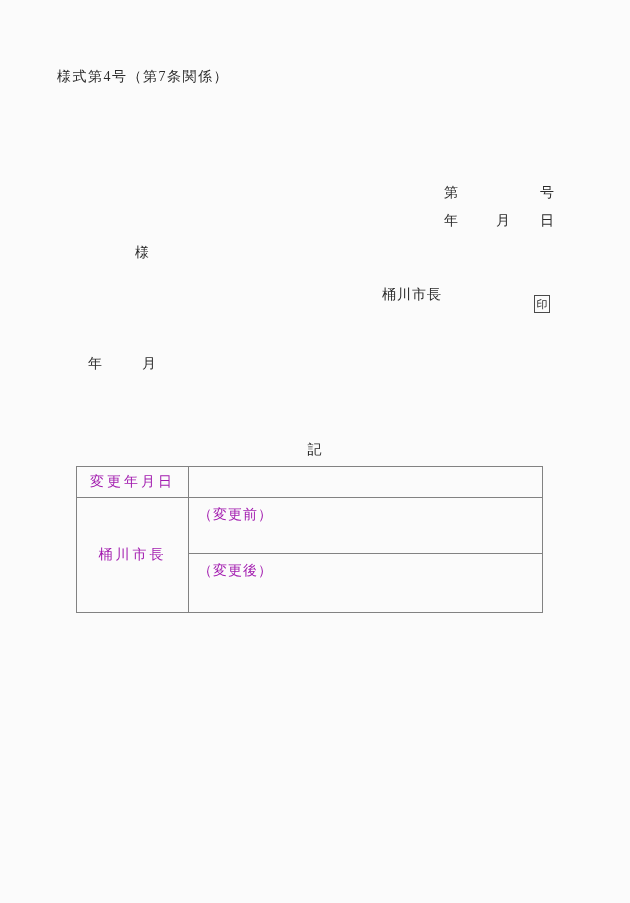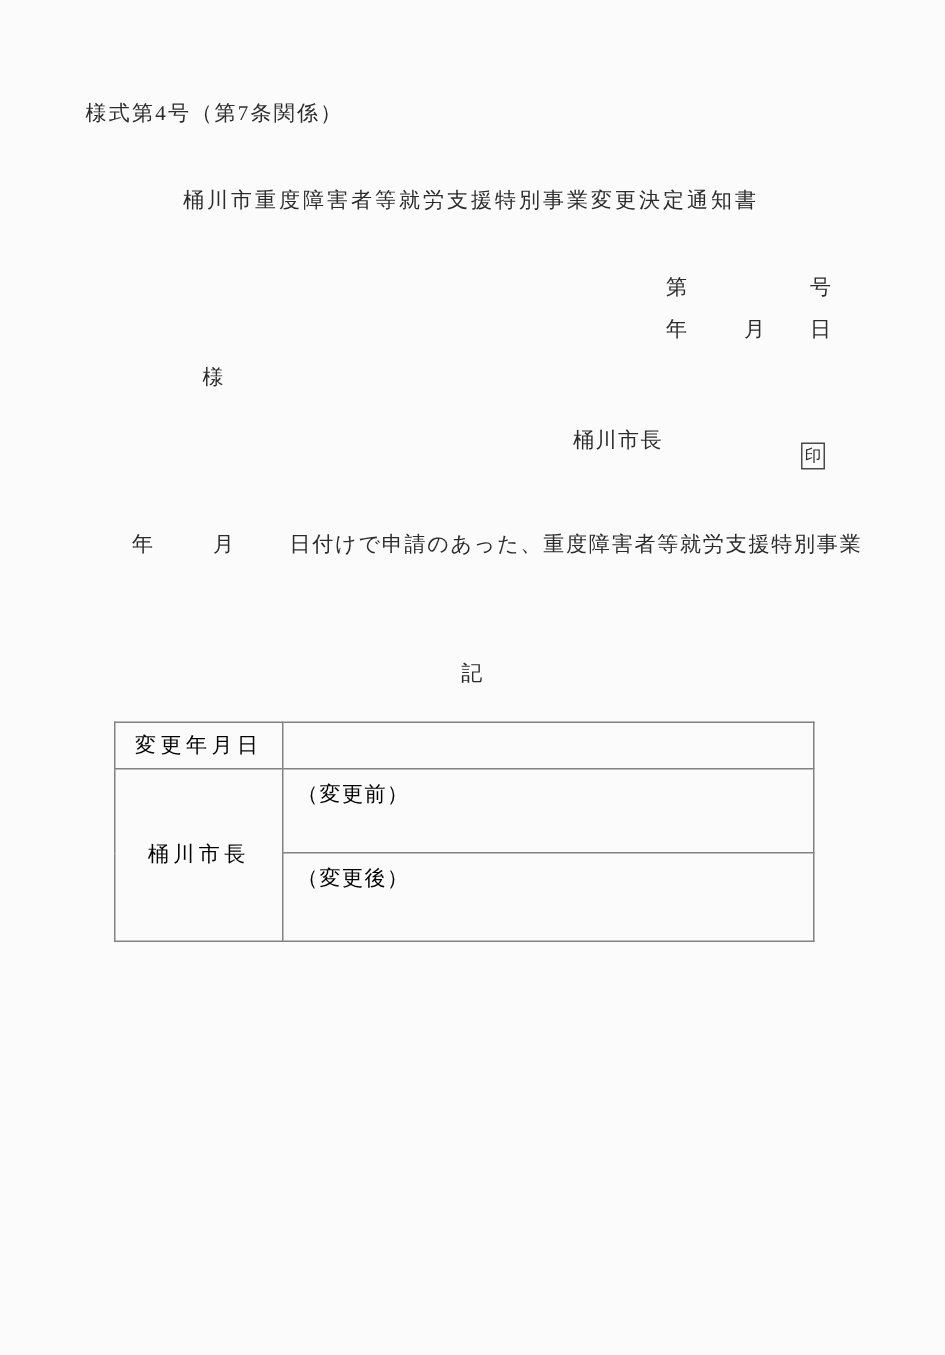--- a/index.html
+++ b/index.html
@@ -36,58 +36,56 @@
   }
 
   .body-year  { left:88px;  top:357px; }
   .body-month { left:142px; top:357px; }
   .body-rest  { left:193px; top:357px; letter-spacing:1.2px; }
   .body-line2 { left:57px;  top:388px; letter-spacing:1.2px; }
 
   .ki-heading { left:0; top:443px; width:630px; text-align:center; letter-spacing:1px; }
 
   .change-table {
-    position:absolute; left:76px; top:481px;
+    position:absolute; left:76px; top:466px;
     border-collapse:collapse; table-layout:fixed;
-    font-size:14px; color:#000000;
+    font-size:14px; color:#a21caf;
   }
   .change-table td { border:1px solid #828282; }
   .col-hdr { width:112px; text-align:center; letter-spacing:3px; vertical-align:middle; }
   .col-val { width:354px; vertical-align:top; }
   .row-date    { height:31px; }
   .row-before  { height:56px; }
   .row-after   { height:59px; }
   .sub-label { display:inline-block; padding:8px 0 0 9px; letter-spacing:1px; font-size:14px; }
   .date-val { padding-left:10px; vertical-align:middle; }
 </style>
 </head>
 <body>
 
 <div class="page">
 
   <div class="pos form-number">様式第4号（第7条関係）</div>
 
-  <div class="pos doc-title">桶川市重度障害者等就労支援特別事業変更決定通知書</div>
 
   <span class="pos ref-dai">第</span>
   <span class="pos ref-go">号</span>
   <span class="pos ref-year">年</span>
   <span class="pos ref-month">月</span>
   <span class="pos ref-day">日</span>
 
   <span class="pos sama">様</span>
 
   <span class="pos mayor">桶川市長</span>
   <div class="seal-box">
     <span>印</span>
   </div>
 
   <span class="pos body-year">年</span>
   <span class="pos body-month">月</span>
-  <span class="pos body-rest">日付けで申請のあった、重度障害者等就労支援特別事業</span>
 
   <div class="pos ki-heading">記</div>
 
   <table class="change-table">
     <tbody>
         <tr class="row-date">
       <td class="col-hdr">変更年月日</td>
       <td class="col-val date-val"></td>
     </tr>
     <tr class="row-before">

